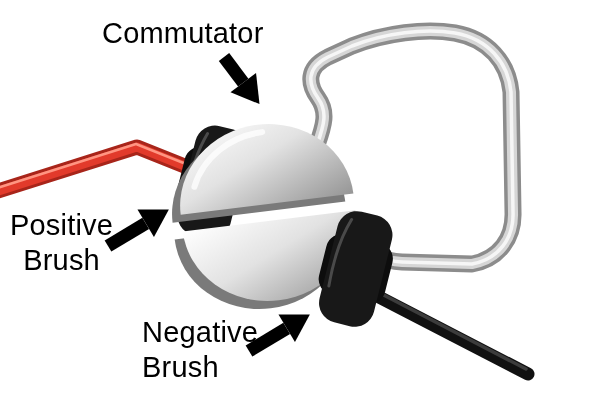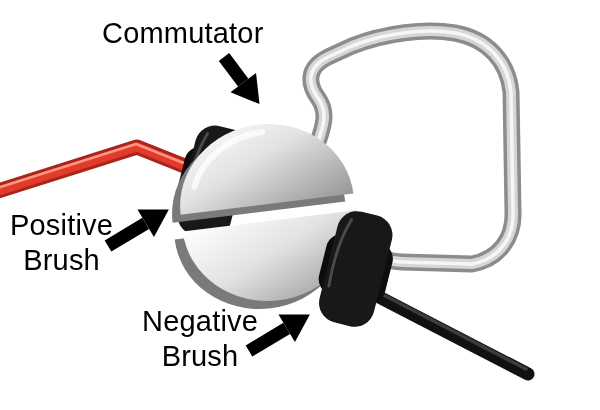--- a/index.html
+++ b/index.html
@@ -7,21 +7,21 @@
     position:relative;width:600px;height:410px;background:#ffffff;
     overflow:hidden;font-family:"Liberation Sans",sans-serif;
   }
   .canvas svg{position:absolute;left:0;top:0;}
   .label{
     position:absolute;color:#000;font-size:29px;font-weight:500;
     line-height:1.22;letter-spacing:.2px;white-space:nowrap;
   }
   .label-commutator{left:102px;top:16px;}
   .label-positive{left:10px;top:208px;text-align:center;}
-  .label-negative{left:142px;top:304px;text-align:center;}
+  .label-negative{left:142px;top:315px;}
 </style>
 </head>
 <body>
 
 <div class="canvas">
 
   <svg width="600" height="410" viewBox="0 0 600 410">
     <defs>
       <linearGradient id="discGrad" x1="0" y1="0" x2="1" y2="1">
         <stop offset="0" stop-color="#ffffff"></stop>

